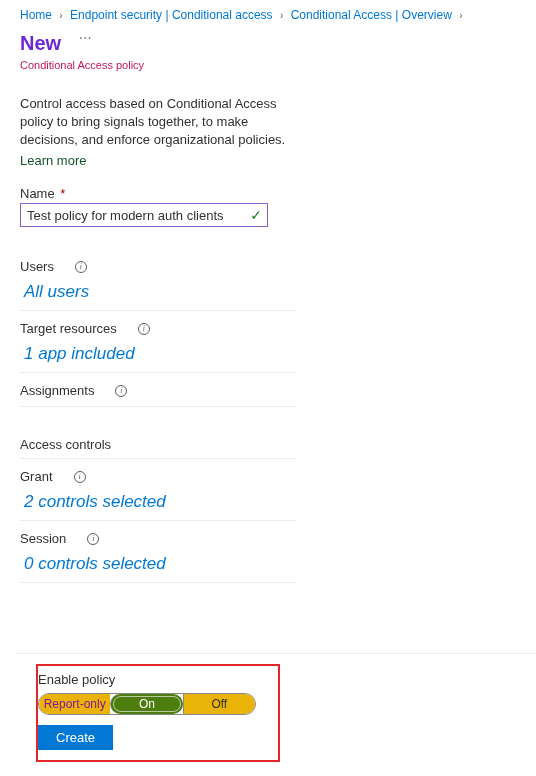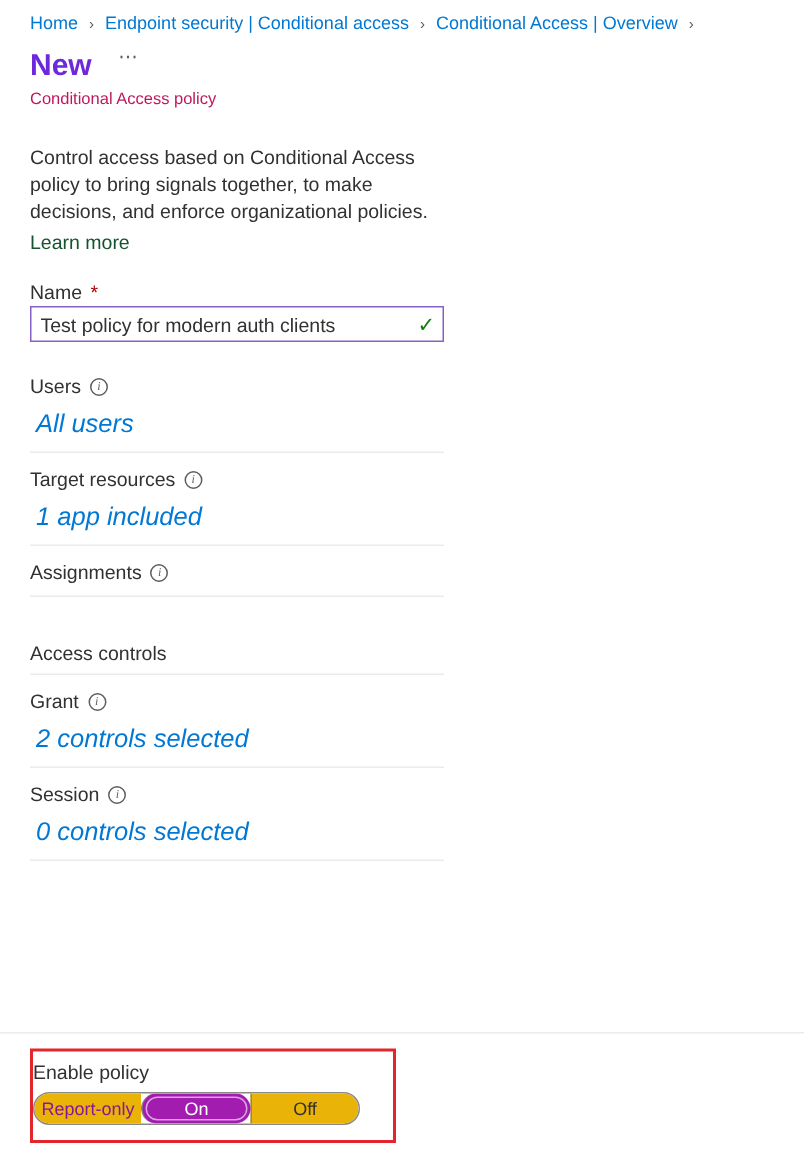--- a/index.html
+++ b/index.html
@@ -57,22 +57,22 @@
       margin-top: 4px;
       margin-bottom: 18px;
     }
     .label-row {
       font-size: 13px;
       margin-bottom: 2px;
     }
     .req { color: #a80000; margin-left: 2px; }
     .name-input-wrap {
       position: relative;
-      width: 276px;
-      margin-bottom: 22px;
+      width: 248px;
+      margin-bottom: 32px;
     }
     .name-input {
       width: 100%;
       height: 24px;
       border: 1px solid #8661c5;
       padding: 2px 26px 2px 6px;
       font-size: 13px;
       color: #323130;
       font-family: inherit;
     }
@@ -95,21 +95,21 @@
       width: 276px;
       border-bottom: 1px solid #edebe9;
       padding-bottom: 8px;
       margin-bottom: 10px;
     }
     .item-label {
       font-size: 13px;
       color: #323130;
       display: flex;
       align-items: center;
-      gap: 6px;
+      gap: 21px;
     }
     .info-icon {
       width: 12px;
       height: 12px;
       border: 1px solid #605e5c;
       border-radius: 50%;
       display: inline-flex;
       align-items: center;
       justify-content: center;
       font-size: 8px;
@@ -123,21 +123,21 @@
       color: #0078d4;
       font-size: 17px;
       text-decoration: none;
       margin-top: 8px;
       padding-left: 4px;
       font-style: italic;
     }
     .gap { height: 20px; }
     .footer {
       position: absolute;
-      left: 0;
+      left: 16px;
       right: 0;
       bottom: 14px;
       padding: 10px 20px 0 20px;
       border-top: 1px solid #edebe9;
     }
     .highlight-box {
       border: 2px solid #e3262d;
       padding: 6px 8px 10px 0;
       width: 244px;
     }
@@ -158,21 +158,21 @@
       flex: 1 1 0;
       display: flex;
       align-items: center;
       justify-content: center;
       cursor: pointer;
       background: #eab308;
       color: #323130;
     }
     .seg + .seg { border-left: 1px solid #8a8886; }
     .seg.active {
-      background: #a21caf;
+      background: #4d7c0f;
       color: #fff;
       border-radius: 11px;
       position: relative;
     }
     
     .seg.active::before {
       content: "";
       position: absolute;
       left: 2px; right: 2px; top: 2px; bottom: 2px;
       border: 1px solid rgba(255,255,255,0.6);
@@ -270,14 +270,15 @@
 </div>
 
 <div class="footer">
   <div class="highlight-box">
     <div class="enable-label">Enable policy</div>
     <div class="segmented">
       <div class="seg report">Report-only</div>
       <div class="seg active">On</div>
       <div class="seg">Off</div>
     </div>
+    <button class="create-btn">Create</button>
   </div>
 </div>
 
 </body></html>

